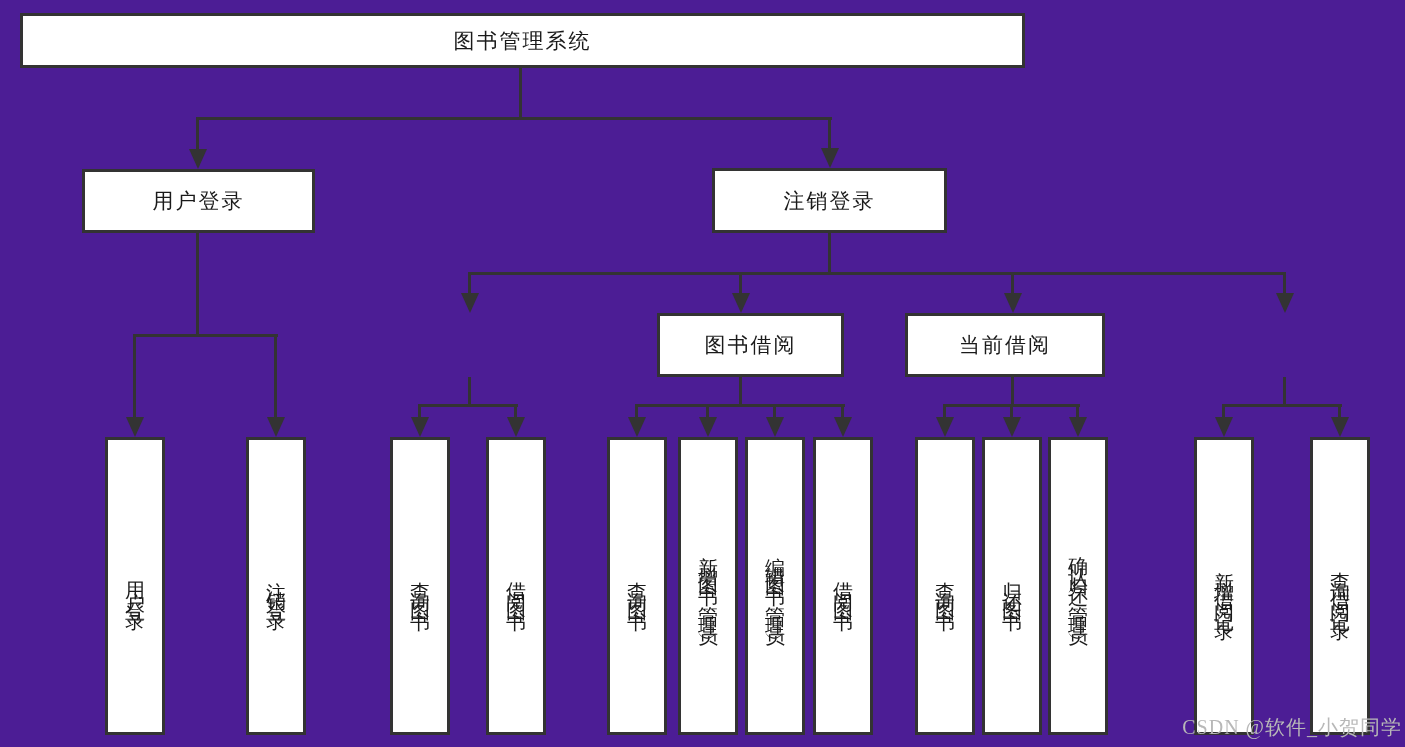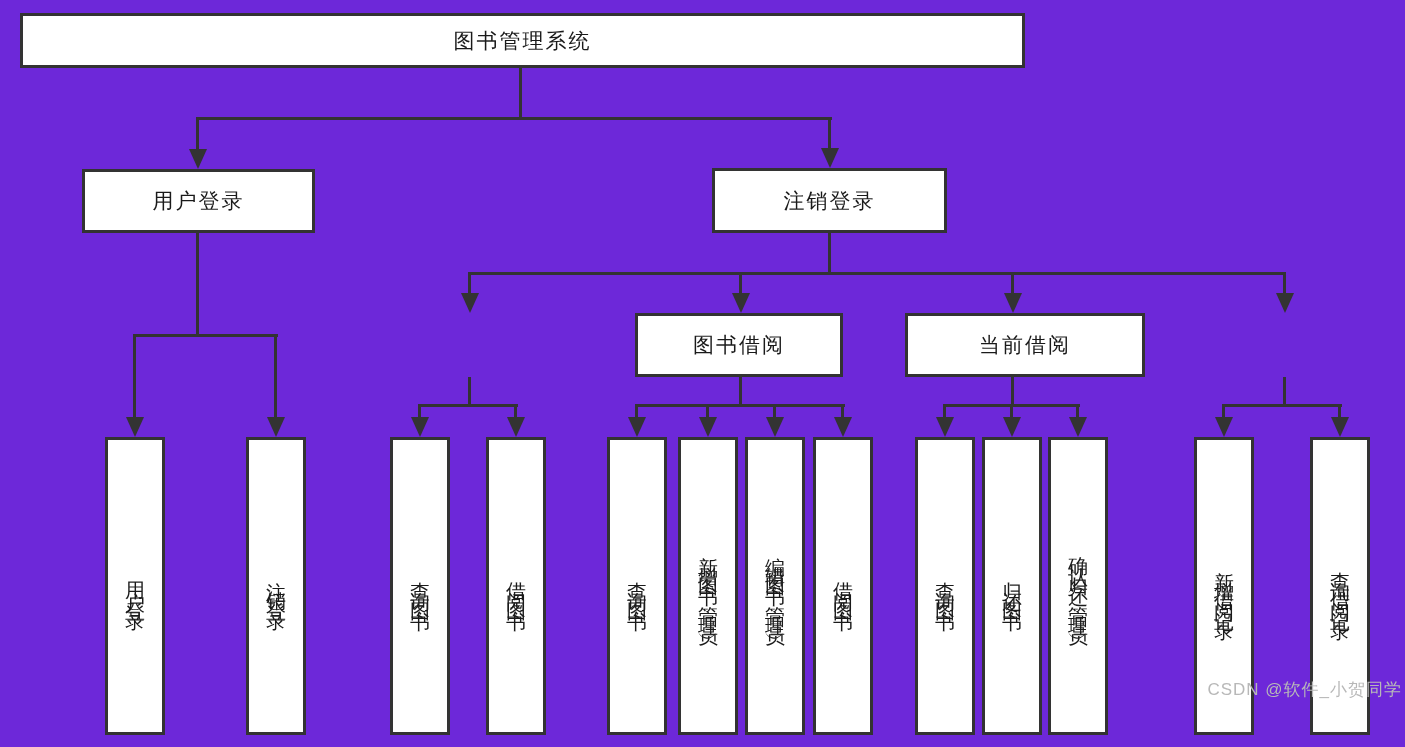--- a/index.html
+++ b/index.html
@@ -1,53 +1,53 @@
 <!DOCTYPE html>
 <html><head>
 <meta charset="utf-8">
 <style>
   html,body{margin:0;padding:0;background:#ffffff;}
   .canvas{
-    position:relative;width:1405px;height:747px;background:#6d28d9;
-    font-family:Liberation Sans, sans-serif;overflow:hidden;
+    position:relative;width:1405px;height:747px;background:#4c1d95;
+    font-family:Liberation Serif, serif;overflow:hidden;
   }
   .box{
     position:absolute;border:3px solid #333333;background:#ffffff;
     display:flex;align-items:center;justify-content:center;
     color:#1a1a1a;box-sizing:border-box;
   }
   .h{font-size:21px;letter-spacing:2px;}
   .v{
     writing-mode:vertical-rl;
     font-size:20px;letter-spacing:10px;line-height:1.05;
   }
   .hline{position:absolute;height:3px;background:#333333;}
   .vline{position:absolute;width:3px;background:#333333;}
   .arrow{
     position:absolute;width:0;height:0;
     border-left:9px solid transparent;border-right:9px solid transparent;
     border-top:20px solid #333333;
   }
   .watermark{
-    position:absolute;right:3px;top:678px;
-    font-size:17px;color:#b8b8b8;letter-spacing:1px;white-space:nowrap;
+    position:absolute;right:3px;top:714px;
+    font-size:20px;color:#b8b8b8;letter-spacing:1px;white-space:nowrap;
   }
 </style>
 </head>
 <body>
 
 <div class="canvas">
 
   <div class="box h" style="left:20px;top:13px;width:1005px;height:55px">图书管理系统</div>
 
   <div class="box h" style="left:82px;top:169px;width:233px;height:64px">用户登录</div>
   <div class="box h" style="left:712px;top:168px;width:235px;height:65px">注销登录</div>
 
-  <div class="box h" style="left:635px;top:313px;width:208px;height:64px">图书借阅</div>
-  <div class="box h" style="left:905px;top:313px;width:240px;height:64px">当前借阅</div>
+  <div class="box h" style="left:657px;top:313px;width:187px;height:64px">图书借阅</div>
+  <div class="box h" style="left:905px;top:313px;width:200px;height:64px">当前借阅</div>
 
   <div class="box v" style="left:105px;top:437px;width:60px;height:298px">用户登录</div>
   <div class="box v" style="left:246px;top:437px;width:60px;height:298px">注销登录</div>
 
   <div class="box v" style="left:390px;top:437px;width:60px;height:298px">查询图书</div>
   <div class="box v" style="left:486px;top:437px;width:60px;height:298px">借阅图书</div>
 
   <div class="box v" style="left:607px;top:437px;width:60px;height:298px">查询图书</div>
   <div class="box v" style="left:678px;top:437px;width:60px;height:298px">新增图书（管理员）</div>
   <div class="box v" style="left:745px;top:437px;width:60px;height:298px">编辑图书（管理员）</div>

